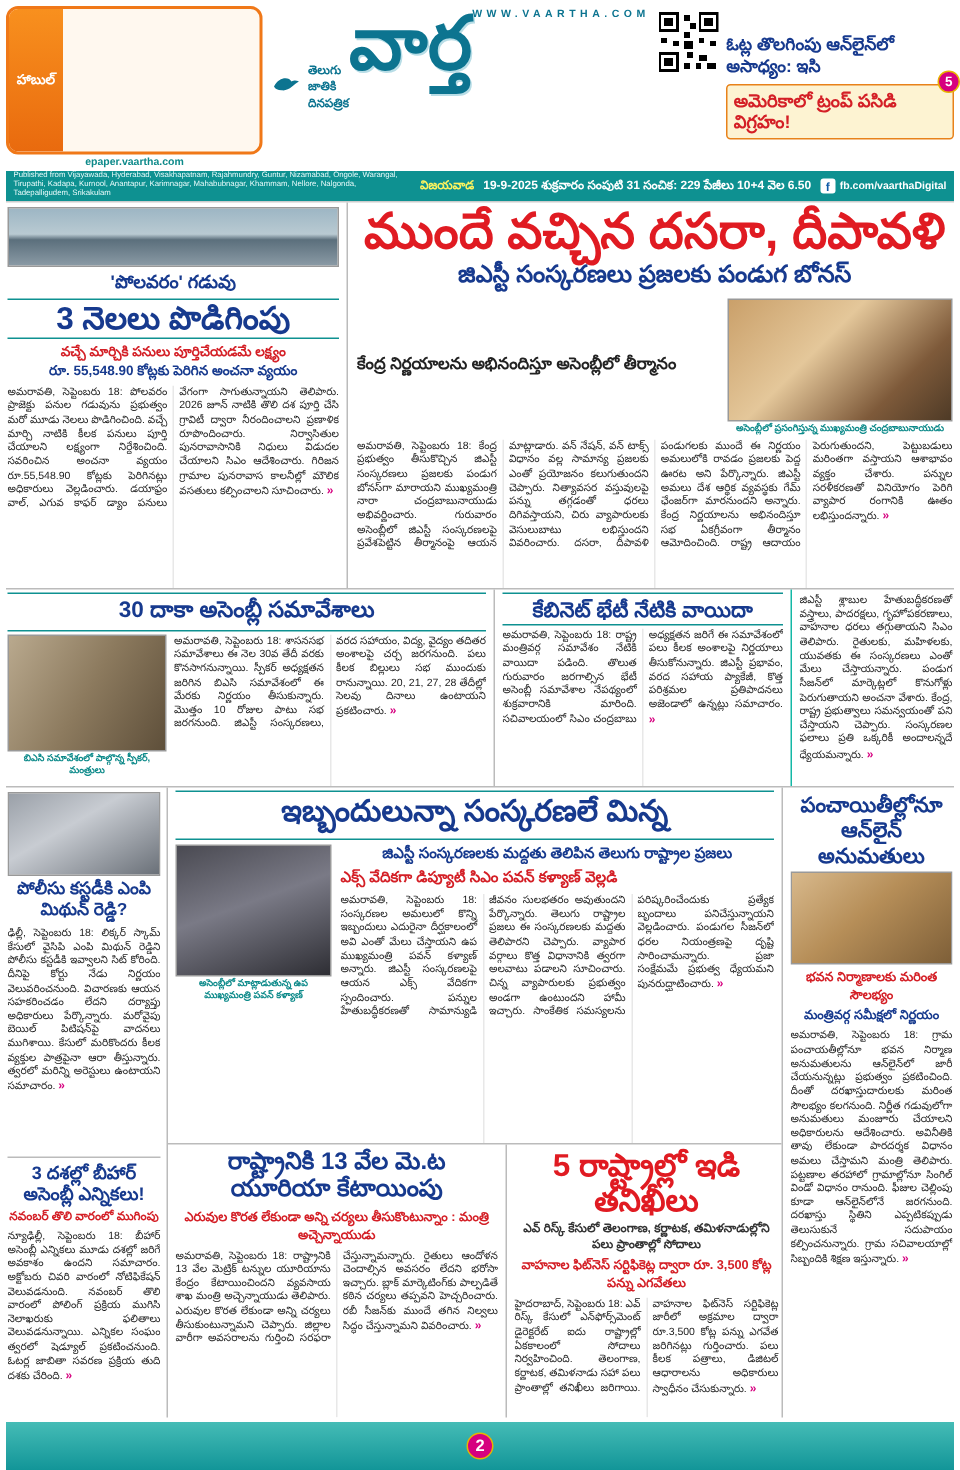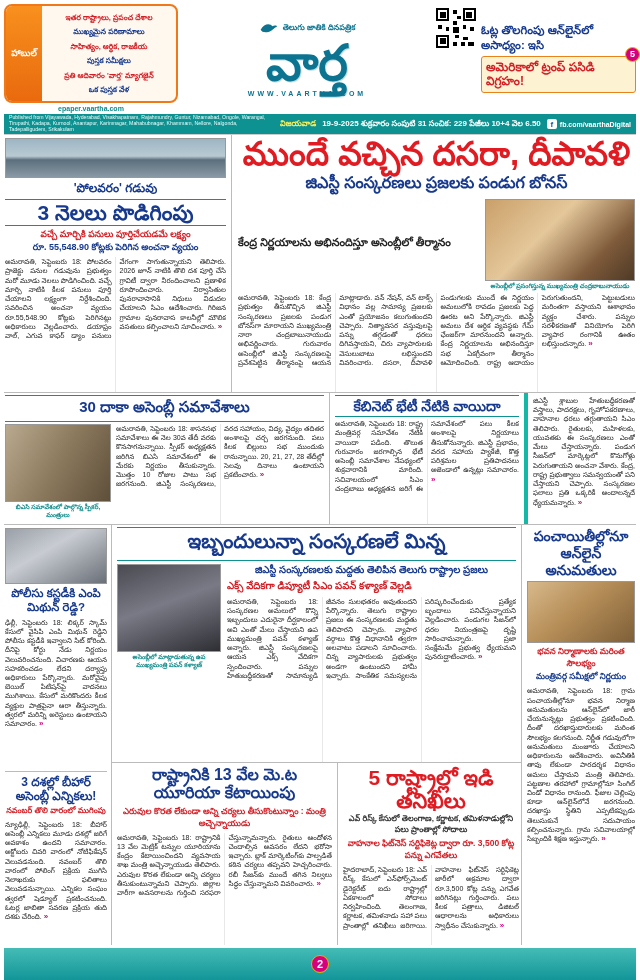--- a/index.html
+++ b/index.html
@@ -11,21 +11,21 @@
   .masthead { display:flex; height:108px; align-items:stretch; gap:6px; }
   .mast-left { width:174px; display:flex; flex-direction:column; }
   .promo { flex:1; border:2px solid #f07818; border-radius:8px; display:flex; overflow:hidden; background:#fff8ef; }
   .promo-brand { width:36px; background:linear-gradient(180deg,#f8901e,#e96a0e); color:#fff;
     font-weight:bold; font-size:9px; display:flex; align-items:center; justify-content:center; text-align:right; }
   .promo-lines { flex:1; padding:4px 3px; display:flex; flex-direction:column; justify-content:space-around; text-align:center; }
   .pl { font-size:7.5px; font-weight:bold; line-height:1.25; }
   .pl.red { color:#d41f26; } .pl.navy { color:#173a8e; }
   .promo-url { font-size:7px; color:#0d8a8a; text-align:center; padding-top:2px; font-weight:bold; }
 
-  .logo-block { flex:1; display:flex; flex-direction:column; align-items:center; justify-content:center; }
+  .logo-block { flex:1; display:flex; justify-content:center; }
   .logo-tagrow { display:flex; align-items:center; gap:4px; }
   .logo-tagline { font-size:8px; color:#0c7490; font-weight:bold; }
   .logo-title { font-size:50px; font-weight:bold; color:#0c7490; line-height:1; text-shadow:1px 1px 0 #b8dde6; }
   .logo-url { font-size:7px; letter-spacing:3px; color:#0c7490; font-weight:bold; margin-top:2px; }
 
   .mast-right { width:200px; display:flex; gap:5px; align-items:center; }
   .qr { width:40px; height:40px; flex:none; align-self:flex-start; margin-top:4px; }
   .mr-text { flex:1; display:flex; flex-direction:column; gap:4px; }
   .mr-story1 { color:#173a8e; font-weight:bold; font-size:11.5px; line-height:1.25; }
   .mr-story2-wrap { position:relative; }
@@ -88,21 +88,21 @@
   .lead .body { flex:1; margin-top:4px; }
 
   
   .rowD { display:flex; height:132px; border-top:1px solid #bbb; }
   .assembly { width:326px; border-right:1px solid #bbb; padding:2px 5px 0 1px; display:flex; flex-direction:column; }
   .assembly-head { font-size:15px; text-align:center; padding:2px 0; margin-bottom:2px; }
   .assembly-mid { flex:1; display:flex; gap:5px; }
   .assembly-photo-wrap { width:106px; flex:none; }
   .assembly-photo { height:78px; }
   .assembly-mid .body { flex:1; }
-  .cabinet { width:198px; border-right:4px solid #14b8a6; padding:2px 5px 0 5px; display:flex; flex-direction:column; }
+  .cabinet { width:198px; border-right:1px solid #14b8a6; padding:2px 5px 0 5px; display:flex; flex-direction:column; }
   .cabinet-head { font-size:14px; text-align:center; padding:2px 0; margin-bottom:2px; line-height:1.15; }
   .cabinet .body { flex:1; }
   .lead-cont { flex:1; padding:3px 1px 0 5px; }
   .lead-cont .body { height:100%; }
 
   
   .rowE { display:flex; flex:1; border-top:1px solid #bbb; min-height:0; }
   .colL { width:108px; border-right:1px solid #bbb; padding:3px 4px 0 1px; display:flex; flex-direction:column; }
   .mithun { height:244px; display:flex; flex-direction:column; border-bottom:1px solid #bbb; }
   .mithun-photo { height:56px; }
@@ -149,28 +149,20 @@
 </style>
 </head>
 <body>
 
 <div class="page">
 
   <header class="masthead">
     <div class="mast-left">
       <div class="promo">
         <div class="promo-brand">హాబుల్</div>
-        <div class="promo-lines">
-          <div class="pl red">ఇతర రాష్ట్రాలు, ప్రపంచ దేశాల</div>
-          <div class="pl navy">ముఖ్యమైన పరిణామాలు</div>
-          <div class="pl red">సాహిత్యం, ఆర్థిక, రాజకీయ</div>
-          <div class="pl navy">పుస్తక సమీక్షలు</div>
-          <div class="pl red">ప్రతి ఆదివారం 'వార్త' మ్యాగజైన్</div>
-          <div class="pl navy">ఒక పుస్తక వేళ</div>
-        </div>
       </div>
       <div class="promo-url">epaper.vaartha.com</div>
     </div>
 
     <div class="logo-block">
       <div class="logo-tagrow">
         <span>
           <svg width="20" height="12" viewBox="0 0 24 14">
               <path d="M2 9 C6 1 14 1 16 5 C19 3 22 5 22 5 C18 7 14 13 8 12 C5 12 3 11 2 9 Z" fill="#0c7490"></path>
             </svg>

